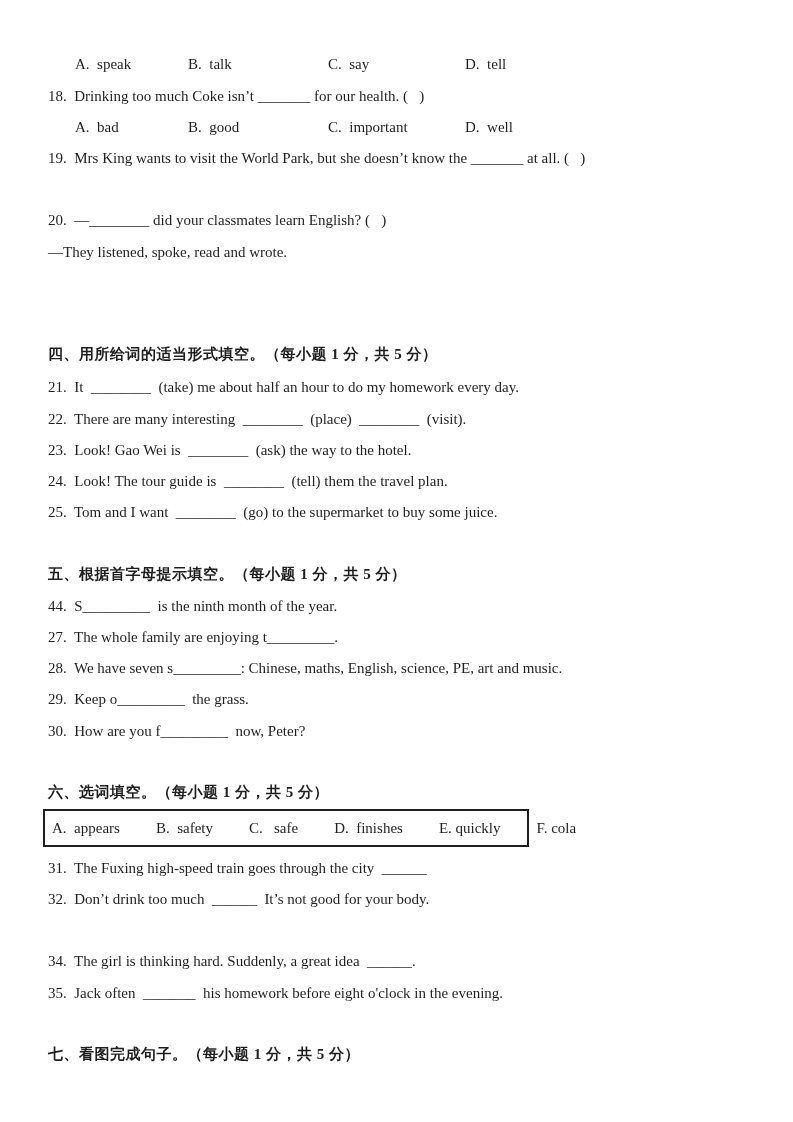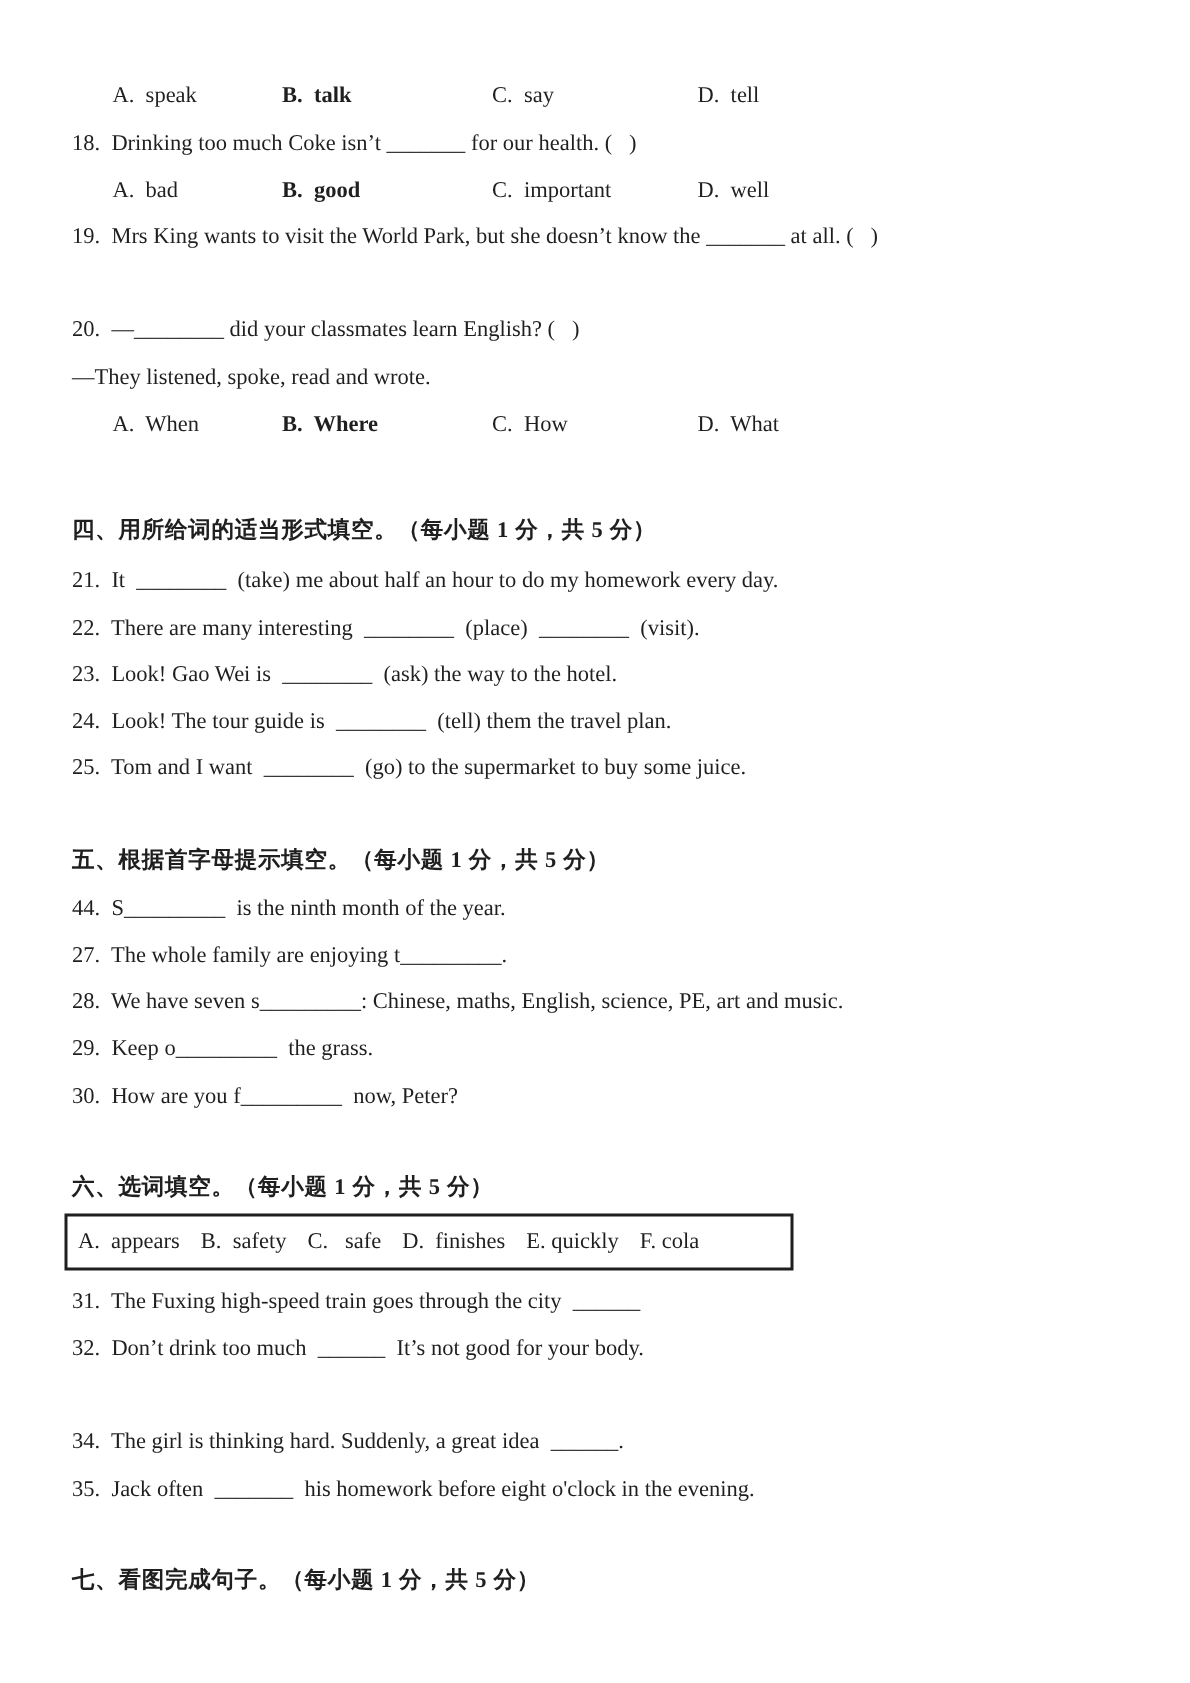--- a/index.html
+++ b/index.html
@@ -26,40 +26,40 @@
     line-height: 20px;
   }
   .opts {
     position: absolute;
     left: 75px;
     display: flex;
     line-height: 20px;
     white-space: pre;
   }
   .opts .opt:nth-child(1) { width: 113px; }
-  .opts .opt:nth-child(2) { width: 140px; font-weight: bold; }
+  .opts .opt:nth-child(2) { width: 140px; }
   .opts .opt:nth-child(3) { width: 137px; }
   .opts .opt:nth-child(4) { width: auto; }
   .heading {
     font-weight: bold;
     font-size: 15px;
     letter-spacing: 0.5px;
   }
   .wordbank {
     position: absolute;
     left: 43px;
     top: 809px;
     width: 486px;
     height: 38px;
     box-sizing: border-box;
     border: 2px solid #1f1f1f;
     display: flex;
     align-items: center;
     padding-left: 7px;
-    gap: 14px;
+    gap: 36px;
     white-space: pre;
     line-height: 20px;
   }
 </style>
 </head>
 <body>
 
 <div class="page">
 
   <div class="opts" style="top:54px">
@@ -74,26 +74,20 @@
     <span class="opt">A.  bad</span>
     <span class="opt">B.  good</span>
     <span class="opt">C.  important</span>
     <span class="opt">D.  well</span>
   </div>
 
   <div class="line" style="top:148px">19.  Mrs King wants to visit the World Park, but she doesn’t know the _______ at all. (   )</div>
 
   <div class="line" style="top:210px">20.  —________ did your classmates learn English? (   )</div>
   <div class="line" style="top:242px">—They listened, spoke, read and wrote.</div>
-  <div class="opts" style="top:273px">
-    <span class="opt">A.  When</span>
-    <span class="opt">B.  Where</span>
-    <span class="opt">C.  How</span>
-    <span class="opt">D.  What</span>
-  </div>
 
   <div class="line heading" style="top:344px">四、用所给词的适当形式填空。（每小题 1 分，共 5 分）</div>
   <div class="line" style="top:377px">21.  It  ________  (take) me about half an hour to do my homework every day.</div>
   <div class="line" style="top:409px">22.  There are many interesting  ________  (place)  ________  (visit).</div>
   <div class="line" style="top:440px">23.  Look! Gao Wei is  ________  (ask) the way to the hotel.</div>
   <div class="line" style="top:471px">24.  Look! The tour guide is  ________  (tell) them the travel plan.</div>
   <div class="line" style="top:502px">25.  Tom and I want  ________  (go) to the supermarket to buy some juice.</div>
 
   <div class="line heading" style="top:564px">五、根据首字母提示填空。（每小题 1 分，共 5 分）</div>
   <div class="line" style="top:596px">44.  S_________  is the ninth month of the year.</div>

